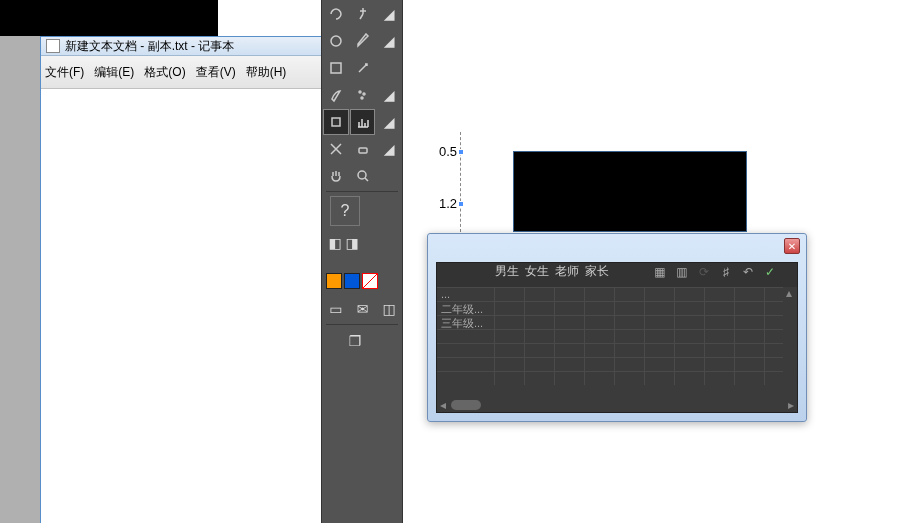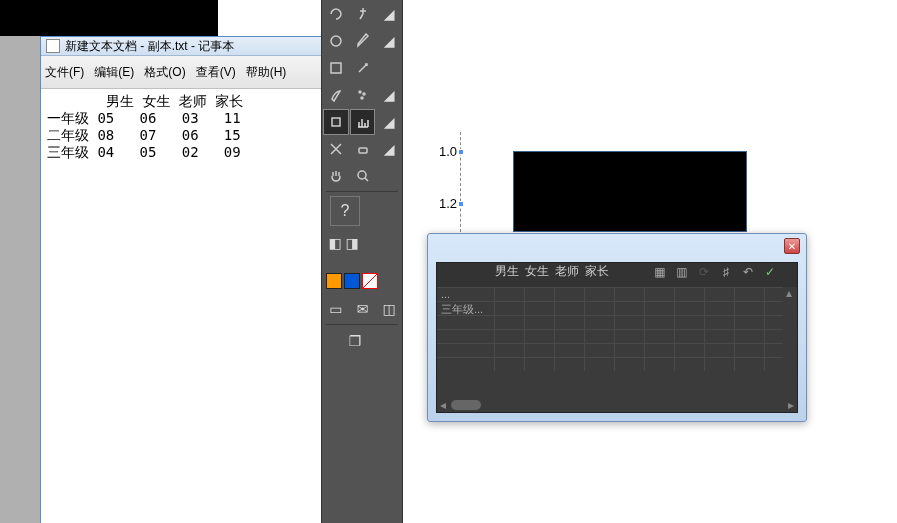--- a/index.html
+++ b/index.html
@@ -56,25 +56,20 @@
     <span class="np-icon"></span>
     <span>新建文本文档 - 副本.txt - 记事本</span>
   </div>
   <div class="np-menu">
     <span>文件(F)</span>
     <span>编辑(E)</span>
     <span>格式(O)</span>
     <span>查看(V)</span>
     <span>帮助(H)</span>
   </div>
-  <div class="np-body" id="np-body">       男生 女生 老师 家长
-一年级 05   06   03   11
-二年级 08   07   06   15
-三年级 04   05   02   09
-</div>
 </div>
 
 <div class="toolbox">
   <div class="tb-row">
       <div class="tb-cell">
         <svg viewBox="0 0 16 16">
           <path d="M3 8c0-3 3-5 5-5s5 2 5 5-3 5-5 5"></path>
         </svg>
       </div>
       <div class="tb-cell">
@@ -180,21 +175,21 @@
       <div class="tb-cell">✉</div>
       <div class="tb-cell">◫</div>
     </div>
   <div class="tb-sep"></div>
   <div class="tb-row">
       <div class="tb-cell" style="margin-left:20px">❐</div>
     </div>
 </div>
 
 <div class="axis">
-  <span class="tick" style="top:12px">1.0</span>
+  <span class="tick" style="top:12px">0.5</span>
   <div class="handle" style="top:17px;left:-3px"></div>
   <span class="tick" style="top:64px">1.2</span>
   <div class="handle" style="top:69px;left:-3px"></div>
 </div>
 
 <div class="black-rect"></div>
 
 <div class="panel">
   <div class="panel-close">✕</div>
   <div class="panel-inner">
@@ -222,20 +217,33 @@
           <div class="c"></div>
           <div class="c"></div>
           <div class="c"></div>
           <div class="c"></div>
           <div class="c"></div>
           <div class="c"></div>
           <div class="c"></div>
           <div class="c"></div>
         </div>
         <div class="grid-row">
+          <div class="rh">二年级...</div>
+          <div class="c"></div>
+          <div class="c"></div>
+          <div class="c"></div>
+          <div class="c"></div>
+          <div class="c"></div>
+          <div class="c"></div>
+          <div class="c"></div>
+          <div class="c"></div>
+          <div class="c"></div>
+          <div class="c"></div>
+        </div>
+        <div class="grid-row">
           <div class="rh">三年级...</div>
           <div class="c"></div>
           <div class="c"></div>
           <div class="c"></div>
           <div class="c"></div>
           <div class="c"></div>
           <div class="c"></div>
           <div class="c"></div>
           <div class="c"></div>
           <div class="c"></div>

